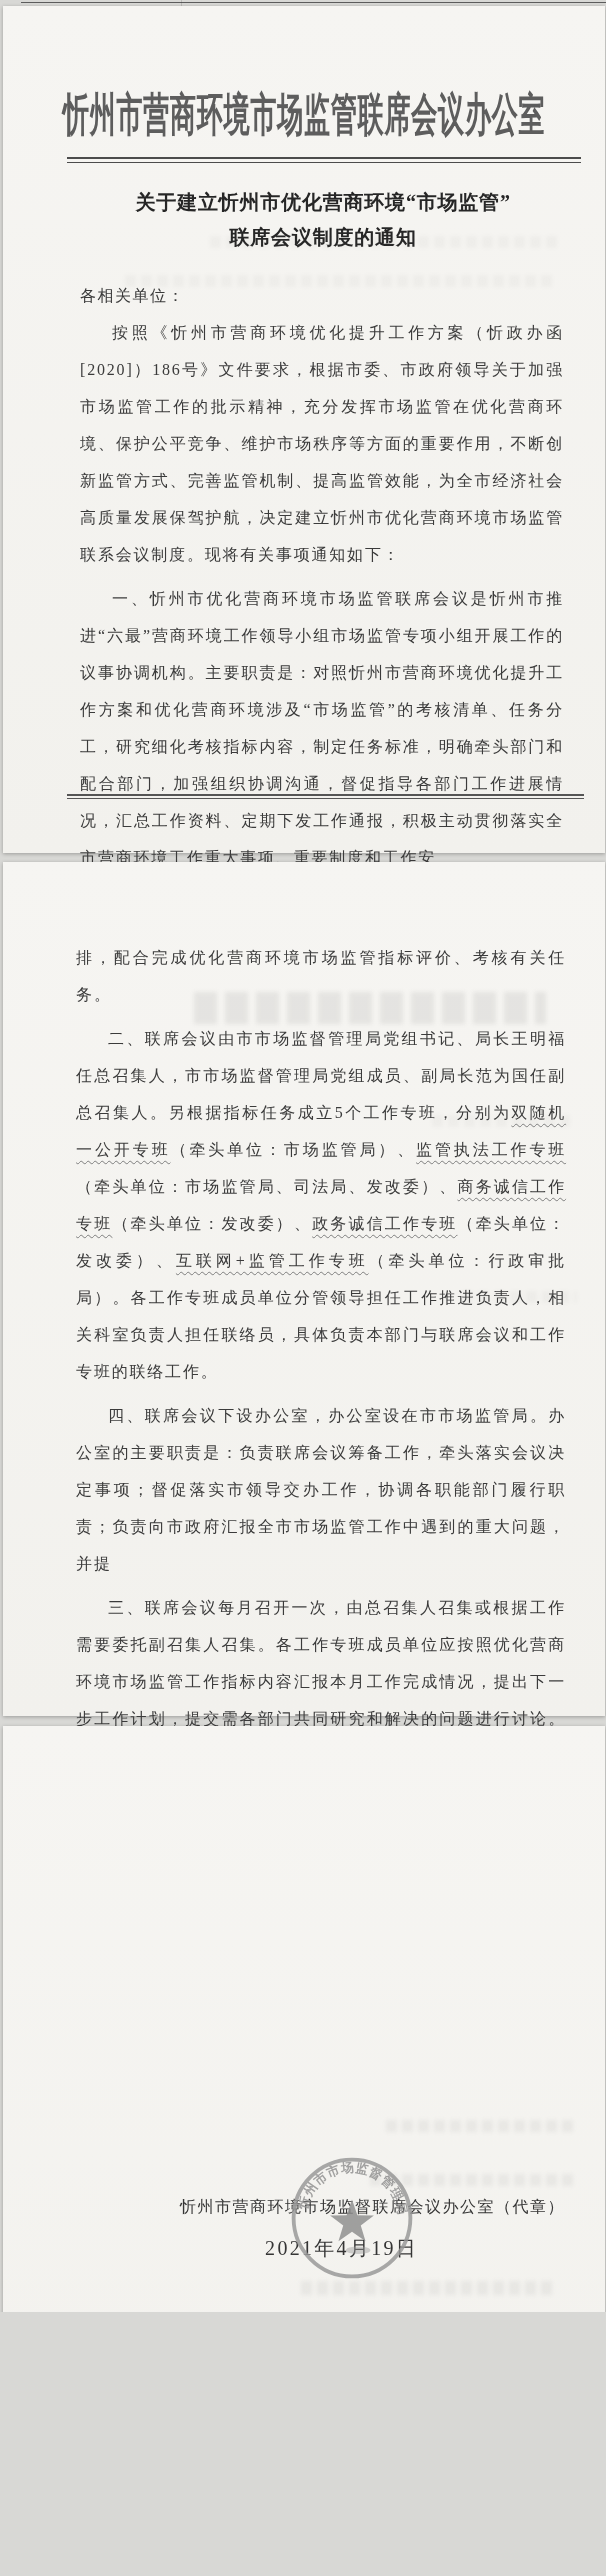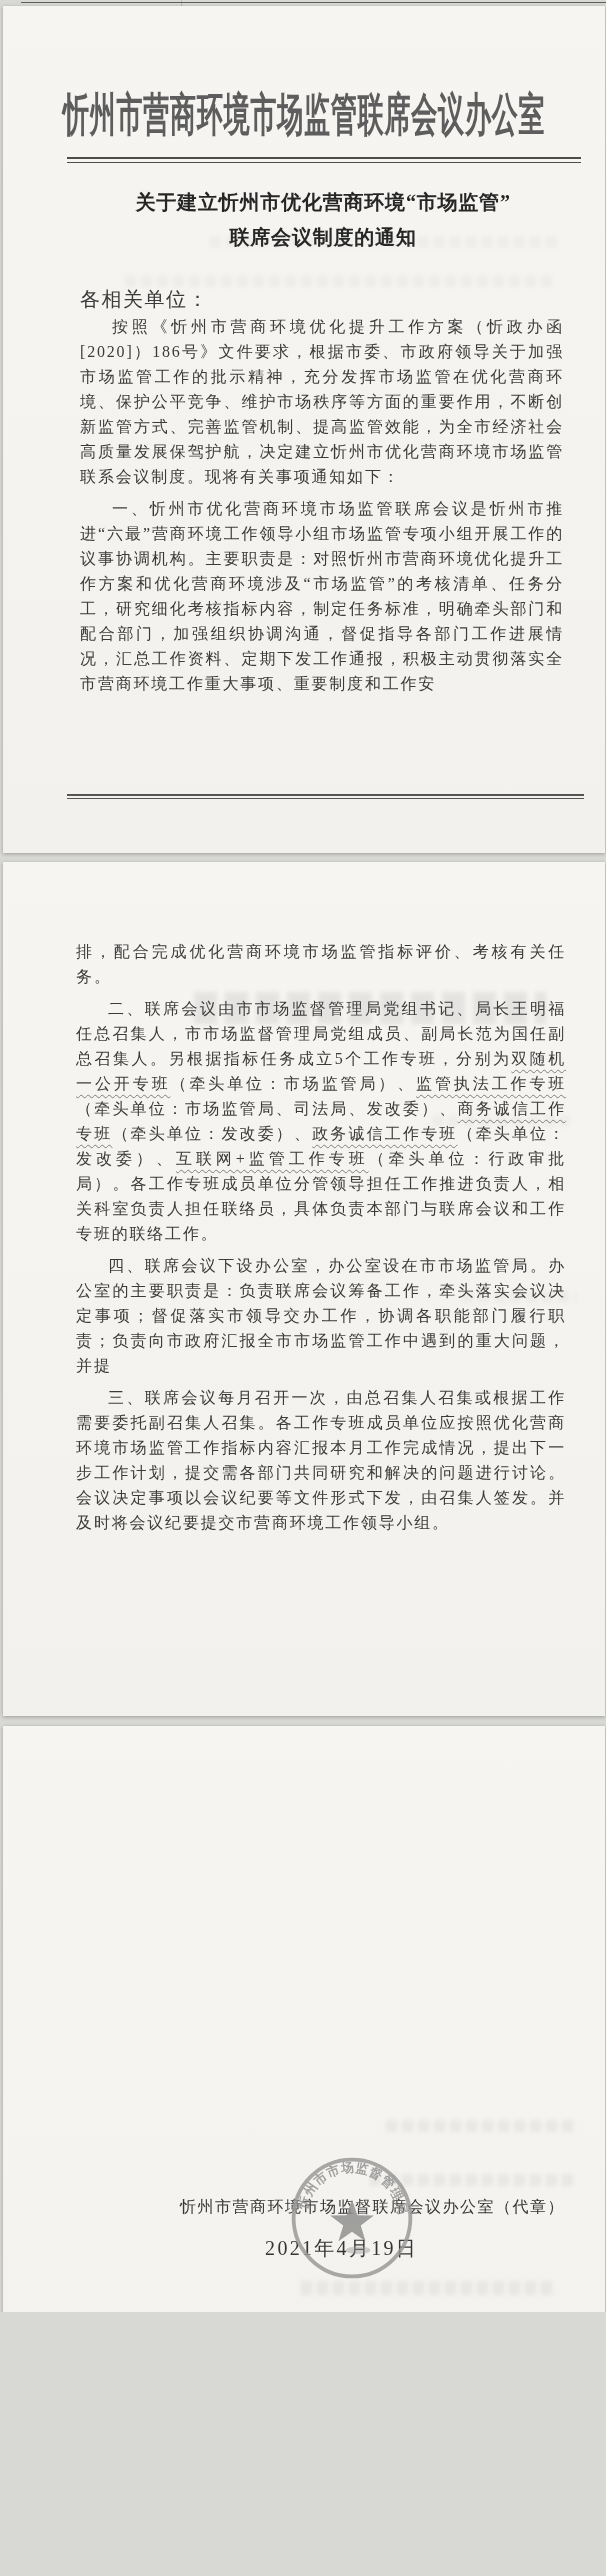--- a/index.html
+++ b/index.html
@@ -13,22 +13,22 @@
         font-size:26px;font-weight:700;color:#5d5d5d;letter-spacing:0.8px;
         transform:scaleY(1.75);transform-origin:50% 0;white-space:nowrap;}
   .rule-double{position:absolute;left:64px;width:514px;}
   .rule-double .r1{height:2.3px;background:#4c4c4c;}
   .rule-double .r2{height:0.8px;background:#4c4c4c;margin-top:2.3px;}
   .rule-footer{position:absolute;left:64px;width:517px;}
   .rule-footer .r1{height:1.5px;background:#555;}
   .rule-footer .r2{height:0.8px;background:#555;margin-top:2.3px;}
   .doc-title{position:absolute;top:179px;left:0;right:0;text-align:center;
         font-size:20px;line-height:35px;font-weight:700;color:#262626;letter-spacing:0.8px;padding-left:38px;}
-  .salutation{position:absolute;top:280px;left:77px;font-size:20px;color:#3a3a3a;letter-spacing:1.5px;}
-  .bodytext{position:absolute;font-size:16px;line-height:25px;color:#3b3b3b;
+  .salutation{position:absolute;top:280px;left:77px;font-size:16px;color:#3a3a3a;letter-spacing:1.5px;}
+  .bodytext{position:absolute;font-size:16px;line-height:37px;color:#3b3b3b;
         letter-spacing:1.8px;text-align:justify;}
   .bodytext p{margin:0 0 6.9px;}
   .bodytext p.indent{text-indent:2em;}
   .wavy{text-decoration:underline;text-decoration-style:wavy;
         text-decoration-color:#7e7e7e;text-decoration-thickness:0.8px;text-underline-offset:5.4px;}
   .signature{position:absolute;font-size:16px;color:#353535;letter-spacing:1.5px;white-space:nowrap;}
   .docdate{position:absolute;font-size:20px;color:#353535;letter-spacing:2.3px;white-space:nowrap;}
   .seal{position:absolute;opacity:.82;}
   .ghost{position:absolute;filter:blur(1.9px);opacity:.5;
         background:repeating-linear-gradient(90deg,rgba(100,100,100,.16) 0 11.5px,rgba(100,100,100,0) 11.5px 16px);}

